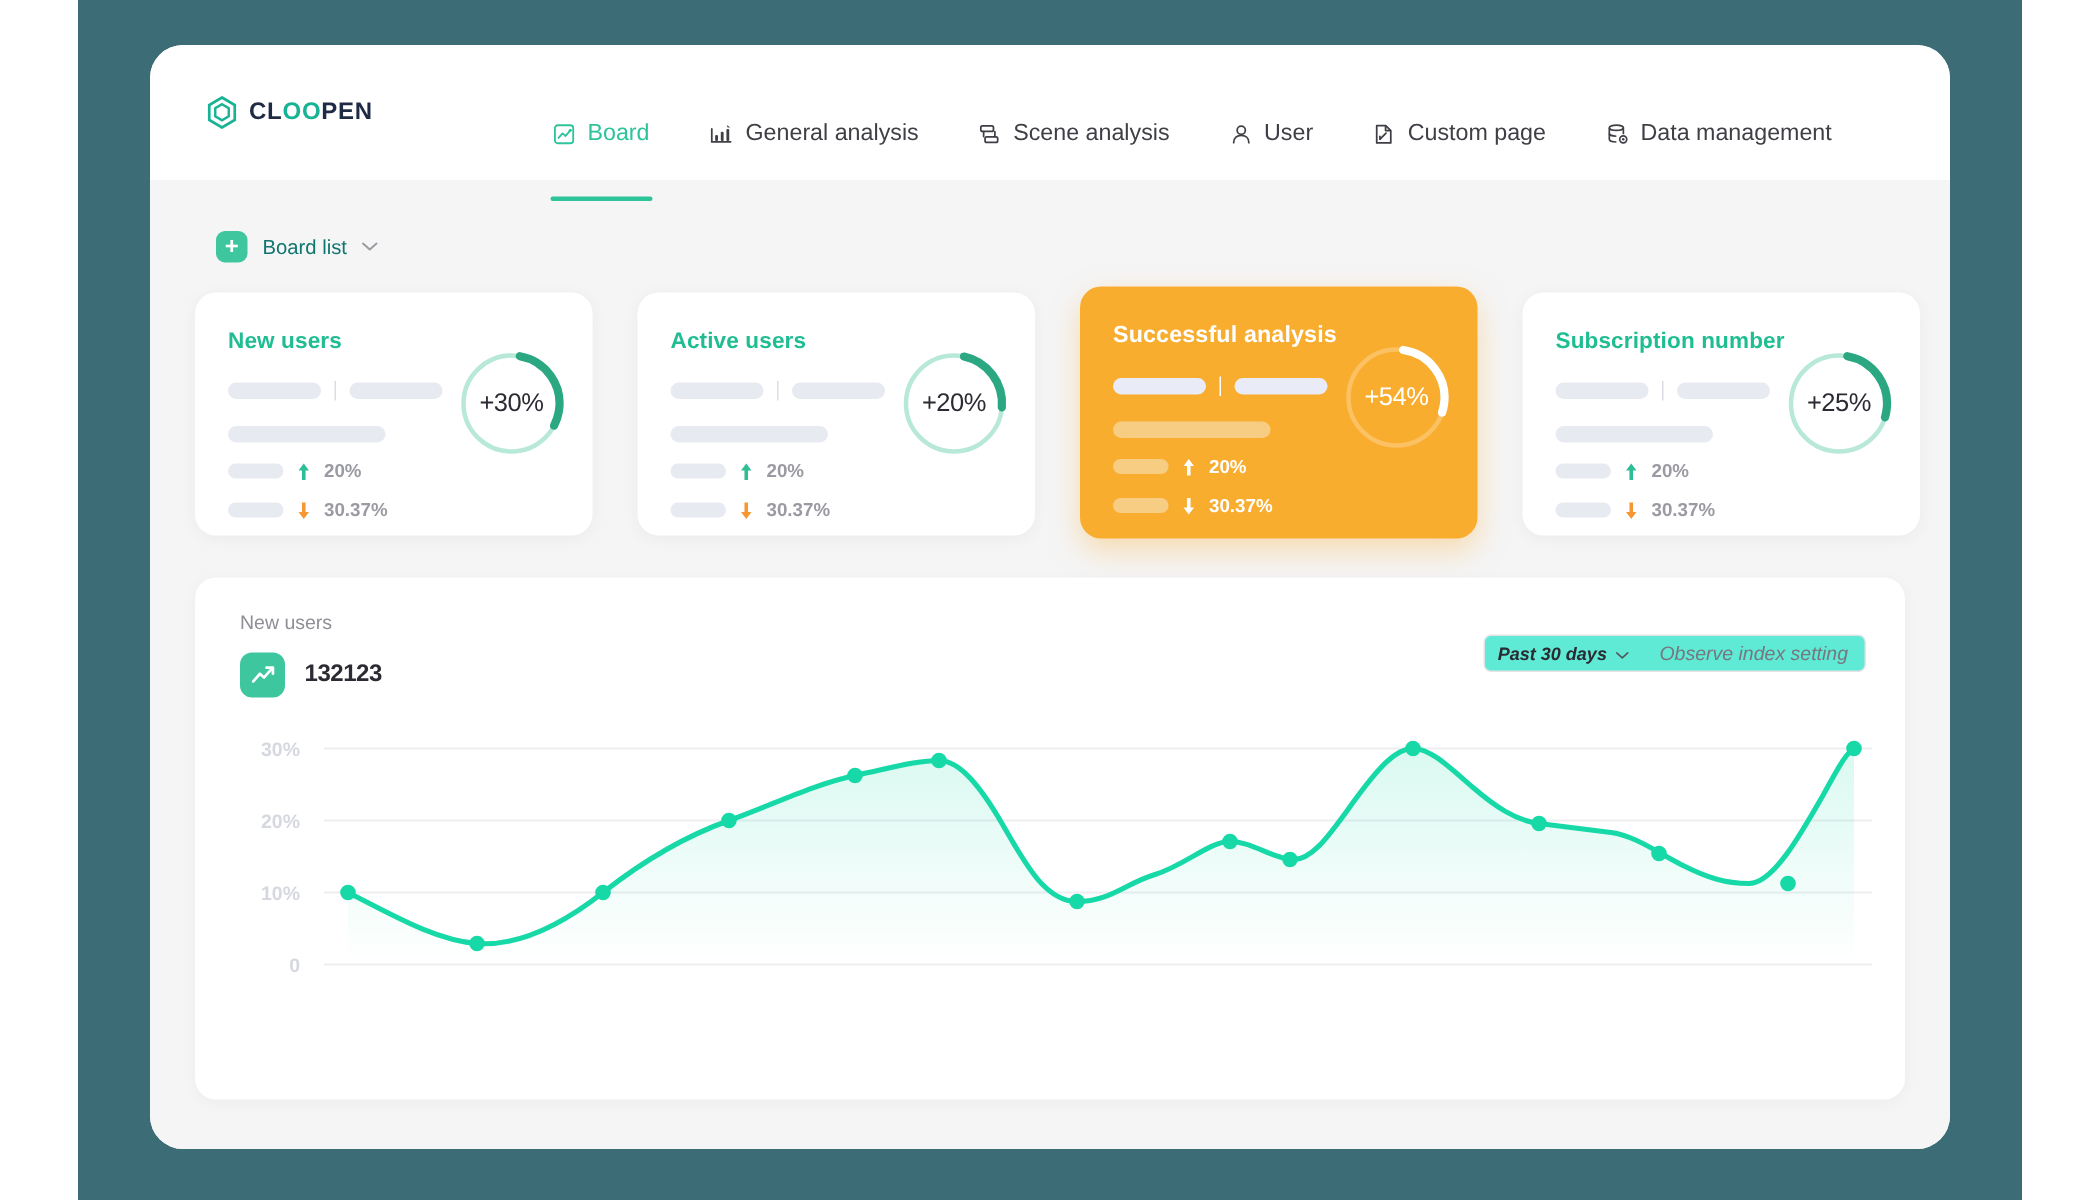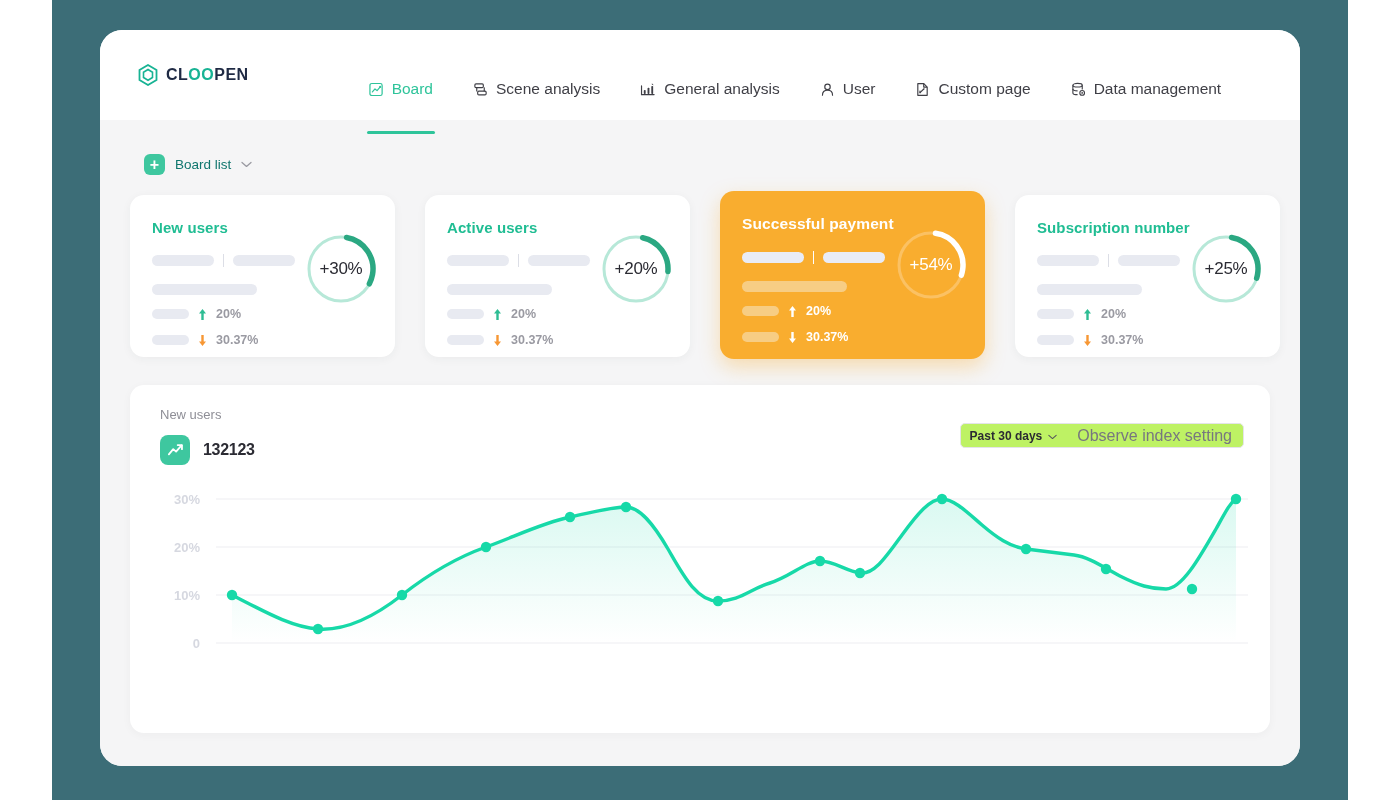--- a/index.html
+++ b/index.html
@@ -112,29 +112,30 @@
   .panel-head { display: flex; align-items: center; gap: 13px; margin-top: 13px; margin-left: 4px; }
   .trend-icon {
     width: 30px; height: 30px; border-radius: 8px; background: #3ec79f;
     display: flex; align-items: center; justify-content: center;
   }
   .panel-value { font-size: 16px; font-weight: 700; color: #2b2b33; letter-spacing: -.3px; }
 
   .panel-controls {
     position: absolute; right: 26px; top: 38px; display: flex; align-items: center;
     border: 1px solid #e4e4e8; border-radius: 5px; height: 25px; overflow: hidden;
-    background: #bef264;
+    background: #5eead4;
+    font-style: italic;
   }
   .ctrl-a {
     display: flex; align-items: center; gap: 6px; padding: 0 9px; height: 100%;
     font-size: 12px; font-weight: 700; color: #2b2b33; cursor: pointer;
   }
   .ctrl-b {
     padding: 0 11px; height: 100%; display: flex; align-items: center;
-    font-size: 16px; color: #77777f; cursor: pointer;
+    font-size: 13px; color: #77777f; cursor: pointer;
   }
 
   .plot { position: absolute; left: 0; top: 92px; width: 100%; height: 250px; }
   .plot svg { display: block; }
 </style>
 </head>
 <body>
 
 <div id="stage">
   <div class="backdrop"></div>
@@ -164,41 +165,41 @@
               <rect x="1" y="1.6" width="13" height="12.8" rx="2" fill="none" stroke="#2ec49a" stroke-width="1.3"></rect>
               <polyline points="3.6,10.6 6.4,7.4 8.6,9.2 12,5.2" fill="none" stroke="#2ec49a" stroke-width="1.3" stroke-linecap="round" stroke-linejoin="round"></polyline>
               <circle cx="11.9" cy="5.2" r="1.1" fill="#2ec49a"></circle>
             </svg>
           </span>
           <span>Board</span>
         </div>
 
         <div class="nav-item">
           <span>
-            <svg width="15" height="15" viewBox="0 0 16 16">
-              <rect x="2" y="2" width="9" height="4" rx="1.2" fill="none" stroke="#3f3f46" stroke-width="1.25"></rect>
-              <rect x="5" y="9.8" width="9" height="4" rx="1.2" fill="none" stroke="#3f3f46" stroke-width="1.25"></rect>
-              <path d="M4 6.2 L4 9.6" stroke="#3f3f46" stroke-width="1.25" stroke-linecap="round"></path>
-              <path d="M12 6.2 L12 9.6" stroke="#3f3f46" stroke-width="1.25" stroke-linecap="round"></path>
-            </svg>
-          </span>
-          <span>Scene analysis</span>
-        </div>
-
-        <div class="nav-item">
-          <span>
             <svg width="16" height="15" viewBox="0 0 17 16">
               <path d="M1.6 4.2 L1.6 13.4 L15 13.4" fill="none" stroke="#3f3f46" stroke-width="1.25" stroke-linecap="round"></path>
               <rect x="4" y="8.6" width="2" height="4.2" rx=".8" fill="#3f3f46"></rect>
               <rect x="8" y="6.2" width="2" height="6.6" rx=".8" fill="#3f3f46"></rect>
               <rect x="12" y="4.2" width="2" height="8.6" rx=".8" fill="#3f3f46"></rect>
               <path d="M12.6 1.4 L14.6 3.4 L12.6 3.0 Z" fill="#3f3f46"></path>
             </svg>
           </span>
           <span>General analysis</span>
+        </div>
+
+        <div class="nav-item">
+          <span>
+            <svg width="15" height="15" viewBox="0 0 16 16">
+              <rect x="2" y="2" width="9" height="4" rx="1.2" fill="none" stroke="#3f3f46" stroke-width="1.25"></rect>
+              <rect x="5" y="9.8" width="9" height="4" rx="1.2" fill="none" stroke="#3f3f46" stroke-width="1.25"></rect>
+              <path d="M4 6.2 L4 9.6" stroke="#3f3f46" stroke-width="1.25" stroke-linecap="round"></path>
+              <path d="M12 6.2 L12 9.6" stroke="#3f3f46" stroke-width="1.25" stroke-linecap="round"></path>
+            </svg>
+          </span>
+          <span>Scene analysis</span>
         </div>
 
         <div class="nav-item">
           <span>
             <svg width="15" height="15" viewBox="0 0 16 16">
               <circle cx="8" cy="5.2" r="2.9" fill="none" stroke="#3f3f46" stroke-width="1.25"></circle>
               <path d="M2.6 14 C2.6 10.4 5.1 8.8 8 8.8 C10.9 8.8 13.4 10.4 13.4 14" fill="none" stroke="#3f3f46" stroke-width="1.25" stroke-linecap="round"></path>
             </svg>
           </span>
           <span>User</span>
@@ -311,21 +312,21 @@
           <div class="donut">
             <svg viewBox="0 0 72 72" width="72" height="72">
               <circle cx="36" cy="36" r="32" fill="none" stroke="#b7e8d8" stroke-width="3"></circle>
               <circle cx="36" cy="36" r="32" fill="none" stroke="#2ba882" stroke-width="5.5" stroke-linecap="round" stroke-dasharray="46 201" stroke-dashoffset="0" transform="rotate(-78 36 36)"></circle>
             </svg>
             <div class="donut-label">+20%</div>
           </div>
         </div>
 
         <div class="card highlight">
-          <div class="card-title">Successful payment</div>
+          <div class="card-title">Successful analysis</div>
           <div class="skel-row">
             <span class="skel skel-w1"></span>
             <span class="skel-div"></span>
             <span class="skel skel-w2"></span>
           </div>
           <div class="skel skel-long"></div>
           <div class="metric-row">
             <span class="skel skel-sm"></span>
             <span>
               <svg class="arrow" viewBox="0 0 9 13">

